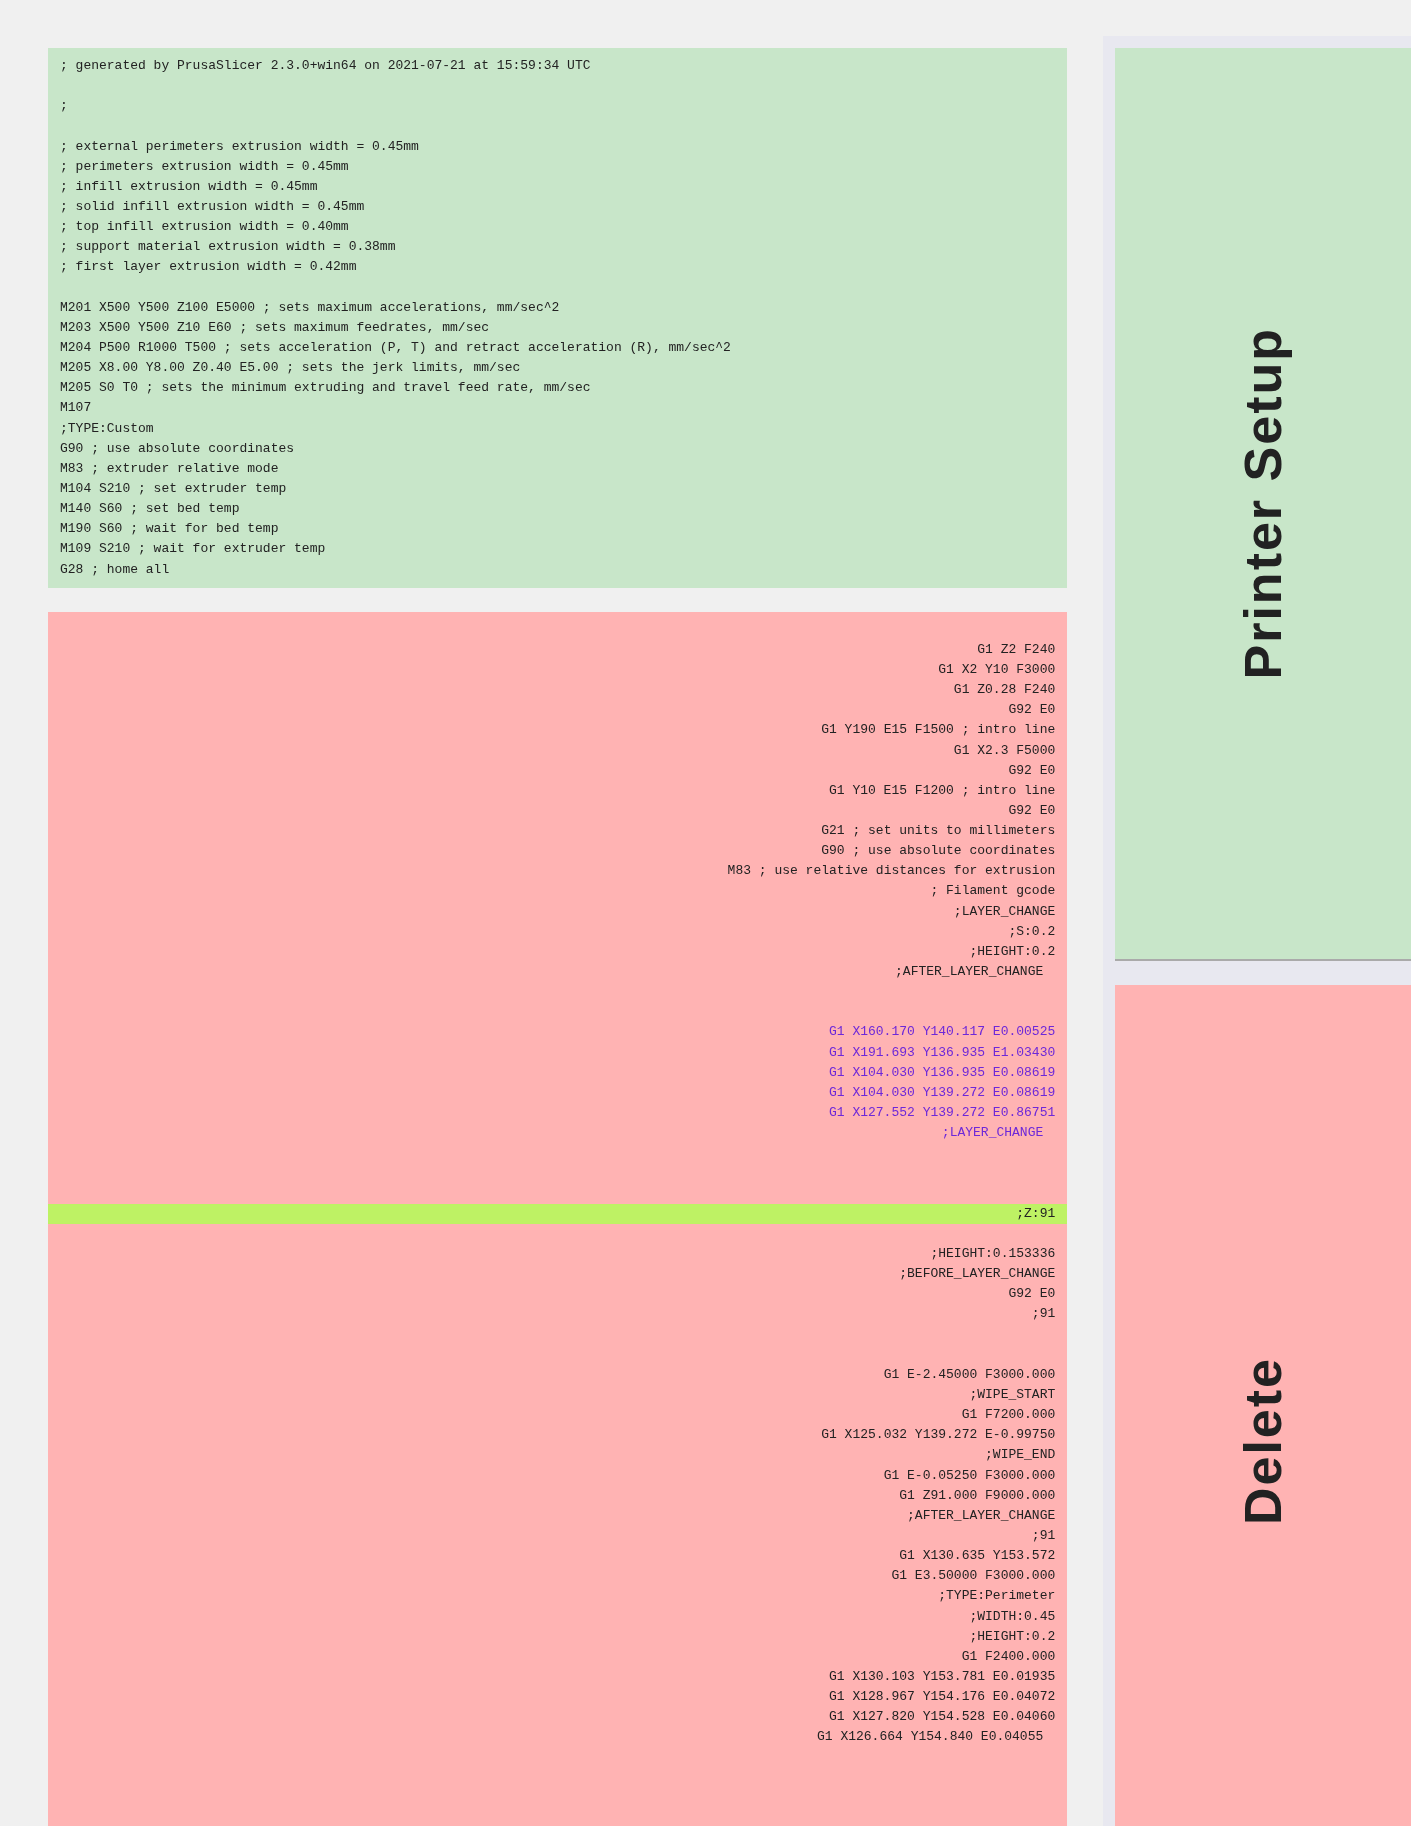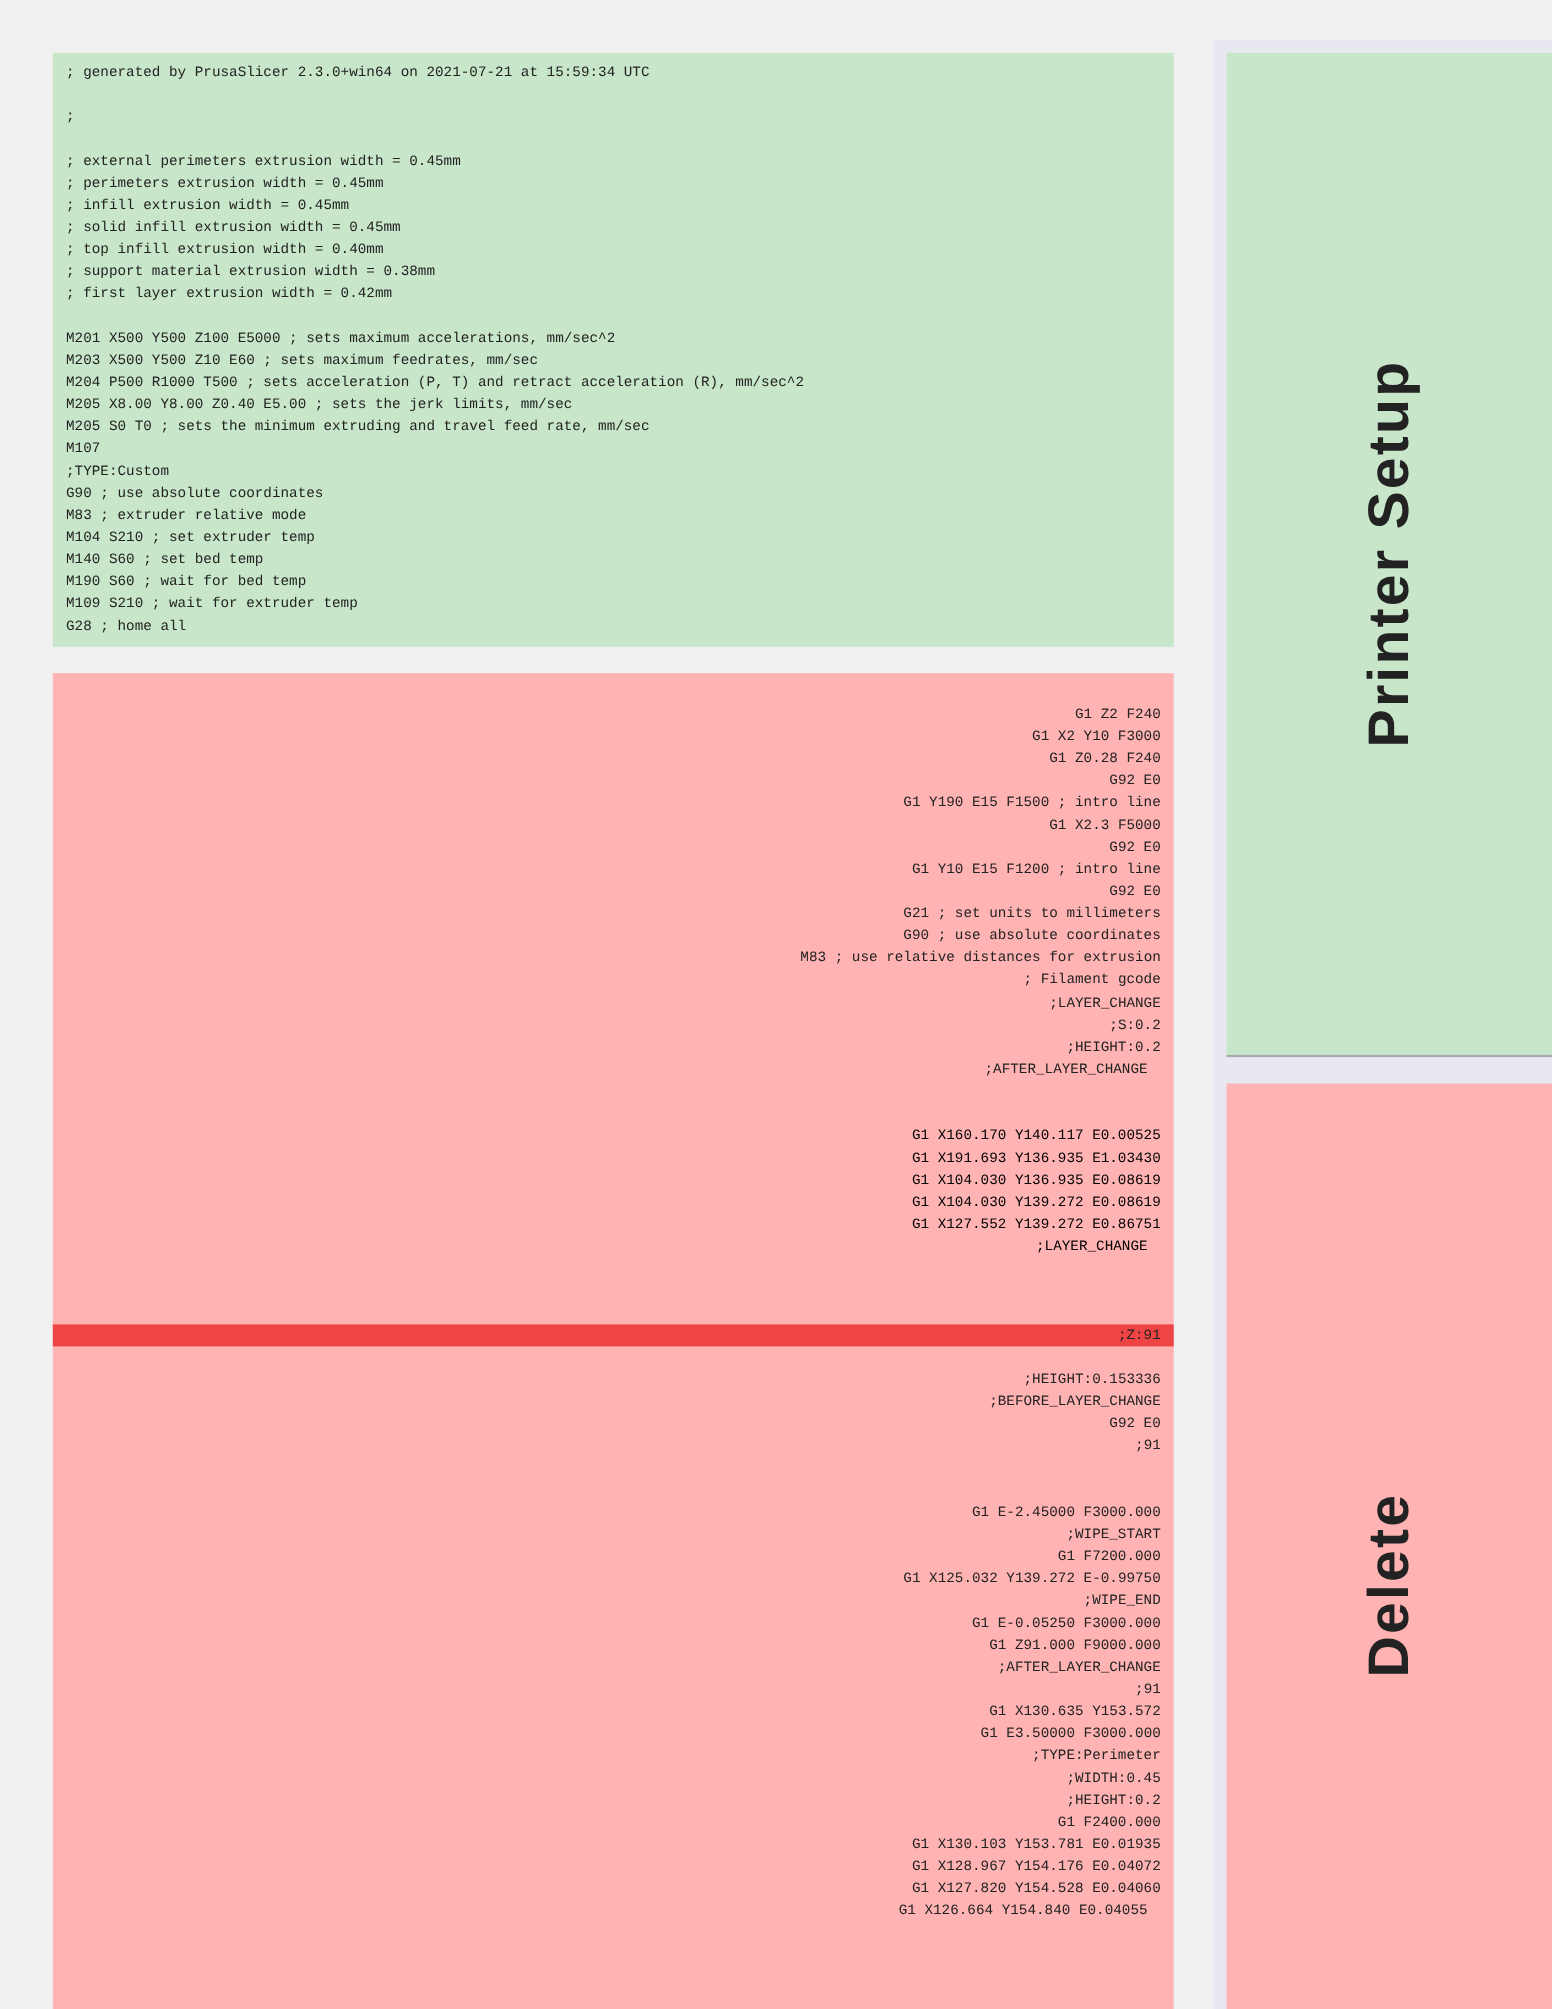--- a/index.html
+++ b/index.html
@@ -38,28 +38,28 @@
       background-color: #ffb3b3;
       padding: 8px 12px;
       line-height: 1.55;
       color: #222;
       white-space: pre;
       flex: 1;
       text-align: right;
     }
 
     #highlighted-line {
-      background-color: #ef4444;
+      background-color: #bef264;
       display: block;
       margin: 0 -12px;
       padding: 0 12px;
     }
 
     #faded-text {
-      color: #000000;
+      color: #6d28d9;
     }
 
     #sidebar {
       width: 331px;
       min-height: 1826px;
       display: flex;
       flex-direction: column;
       background: #e8e8f0;
     }
 

